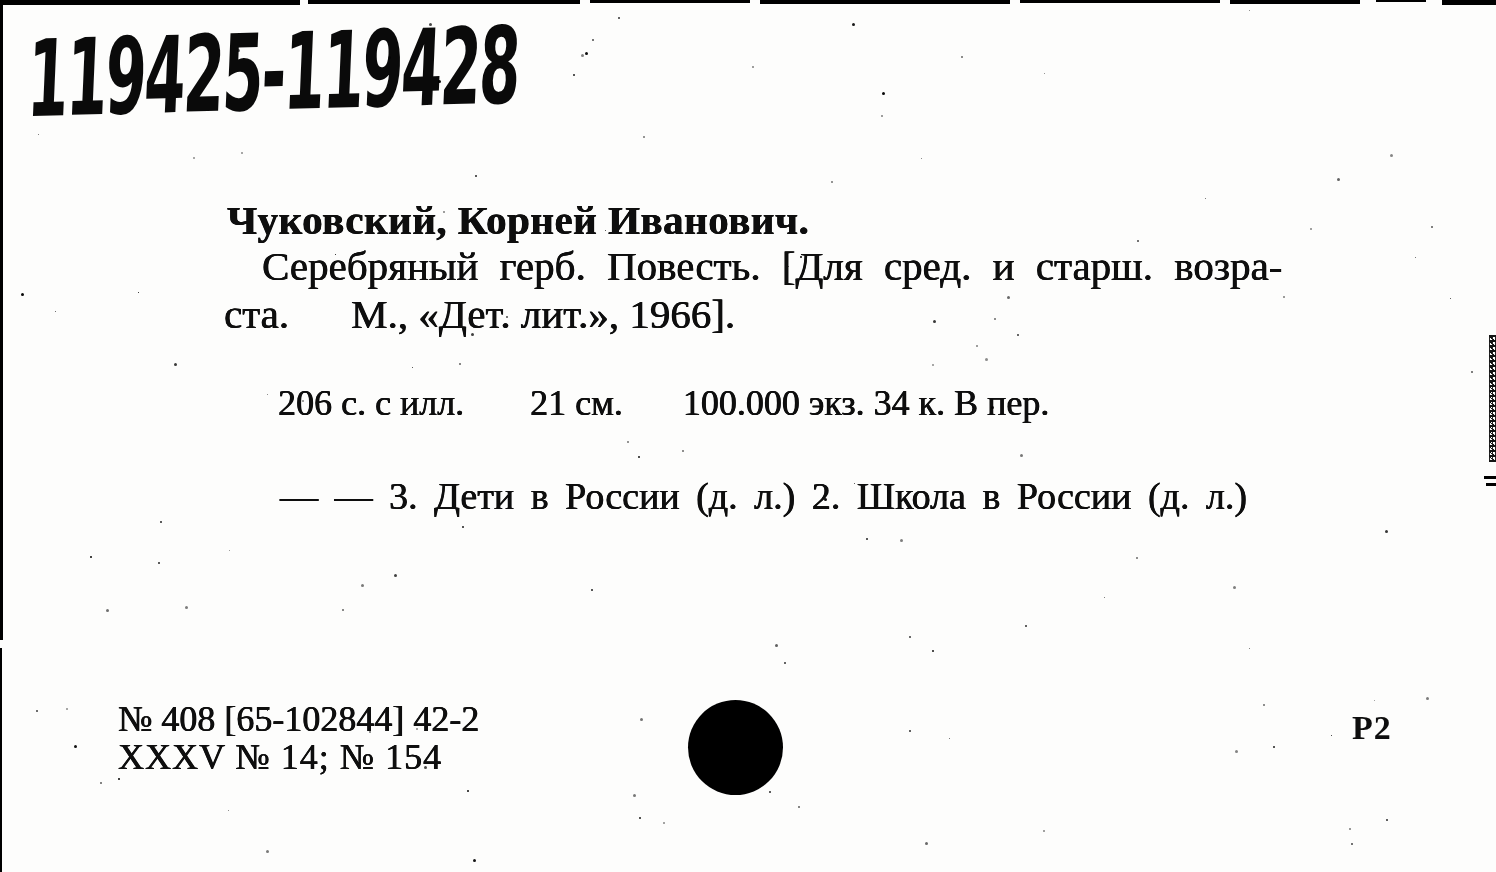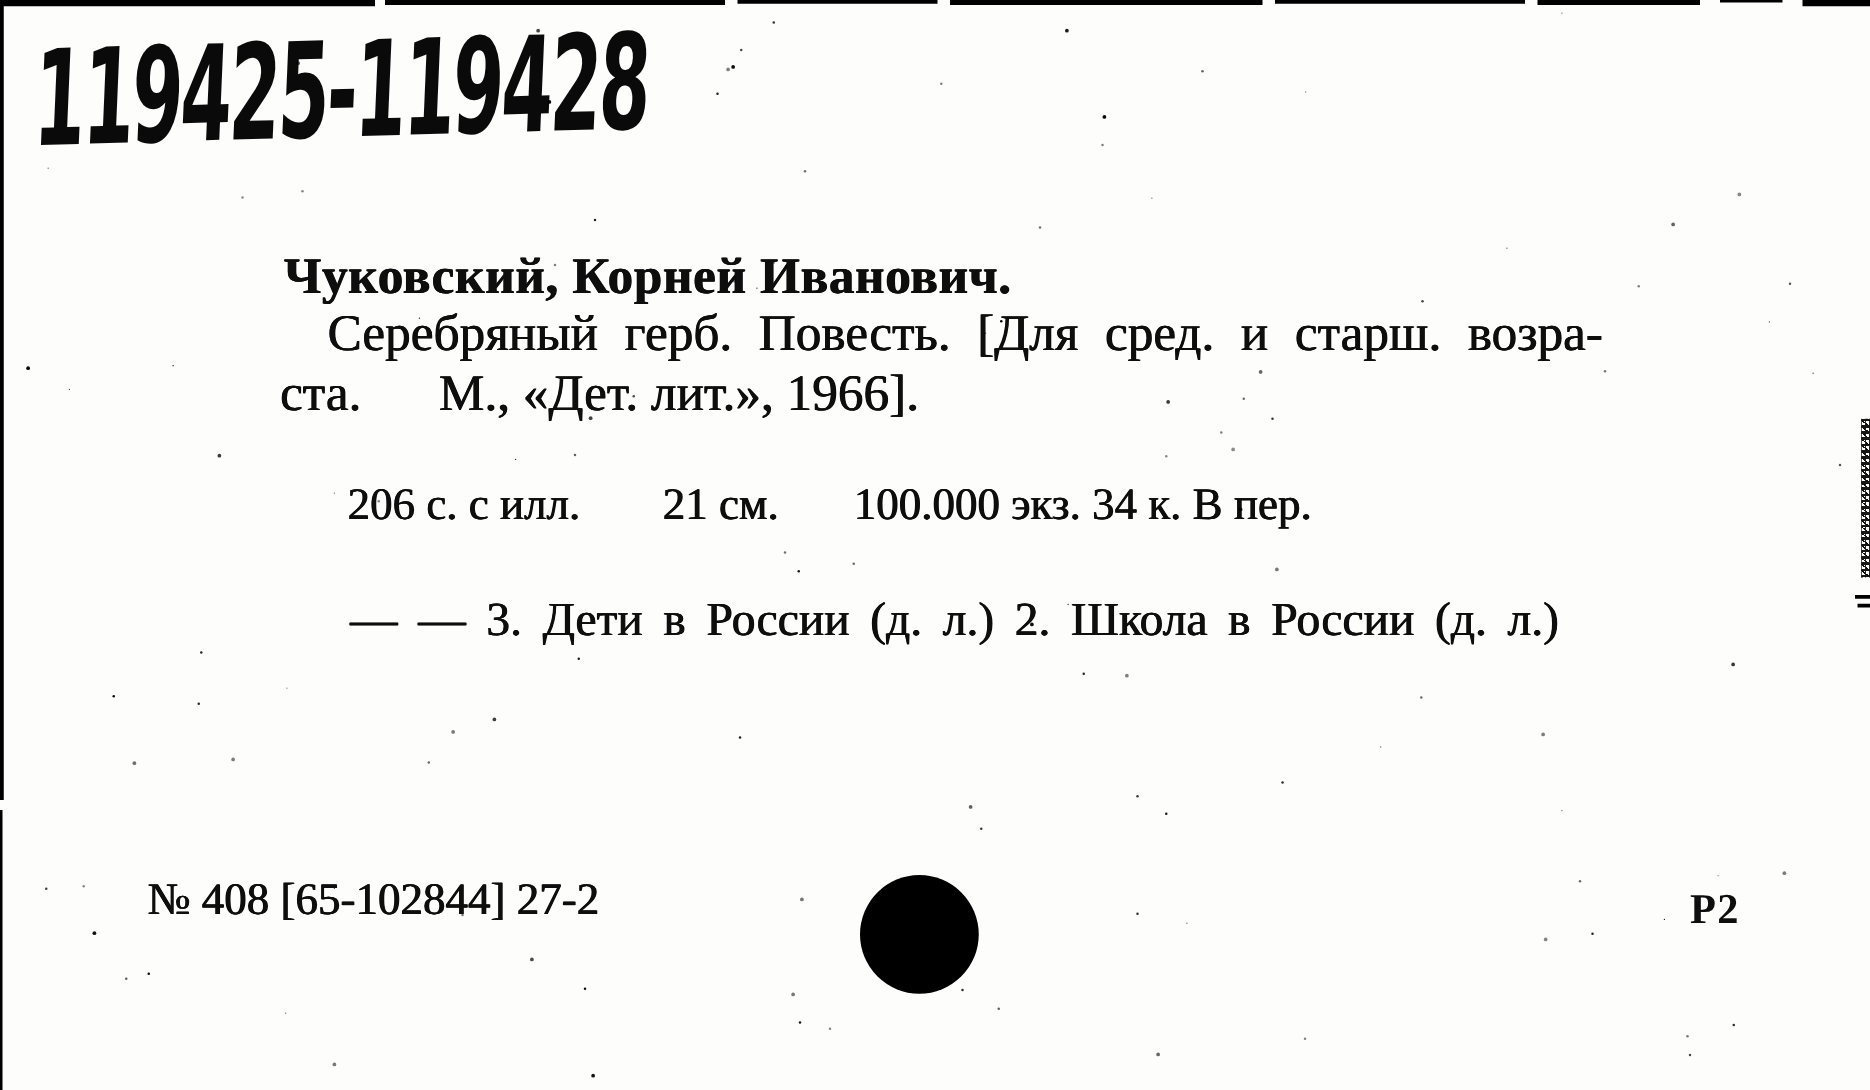--- a/index.html
+++ b/index.html
@@ -95,21 +95,22 @@
   <div class="abs title2 ink">
     <span>ста.</span><span class="gap"></span><span>М., «Дет. лит.», 1966].</span>
   </div>
 
   <div class="abs collation ink">
     <span>206 с. с илл.</span><span class="g1"></span><span>21 см.</span><span class="g2"></span><span>100.000 экз. 34 к. В пер.</span>
   </div>
 
   <div class="abs tracings ink">— — 3. Дети в России (д. л.) 2. Школа в России (д. л.)</div>
 
-  <div class="abs fl1 ink">№ 408 [65-102844] 27-2</div>
+  <div class="abs fl1 ink">№ 408 [65-102844] 42-2</div>
+  <div class="abs fl2 ink">XXXV № 14; № 154</div>
 
   <div class="abs fr2">Р2</div>
 
   <div class="hole-punch"></div>
 
   <div id="specks">
       <span class="speck" style="left: 769px; top: 791px; width: 2px; height: 2px; opacity: 0.83;"></span>
       <span class="speck" style="left: 1020px; top: 454px; width: 3px; height: 3px; opacity: 0.53;"></span>
       <span class="speck" style="left: 335px; top: 254px; width: 1px; height: 1px; opacity: 1;"></span>
       <span class="speck" style="left: 994px; top: 318px; width: 2px; height: 2px; opacity: 0.59;"></span>

